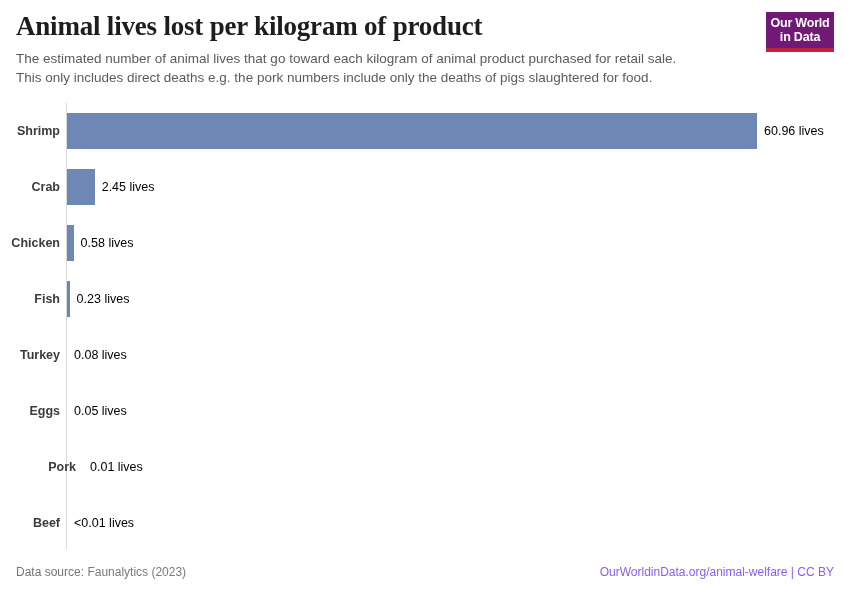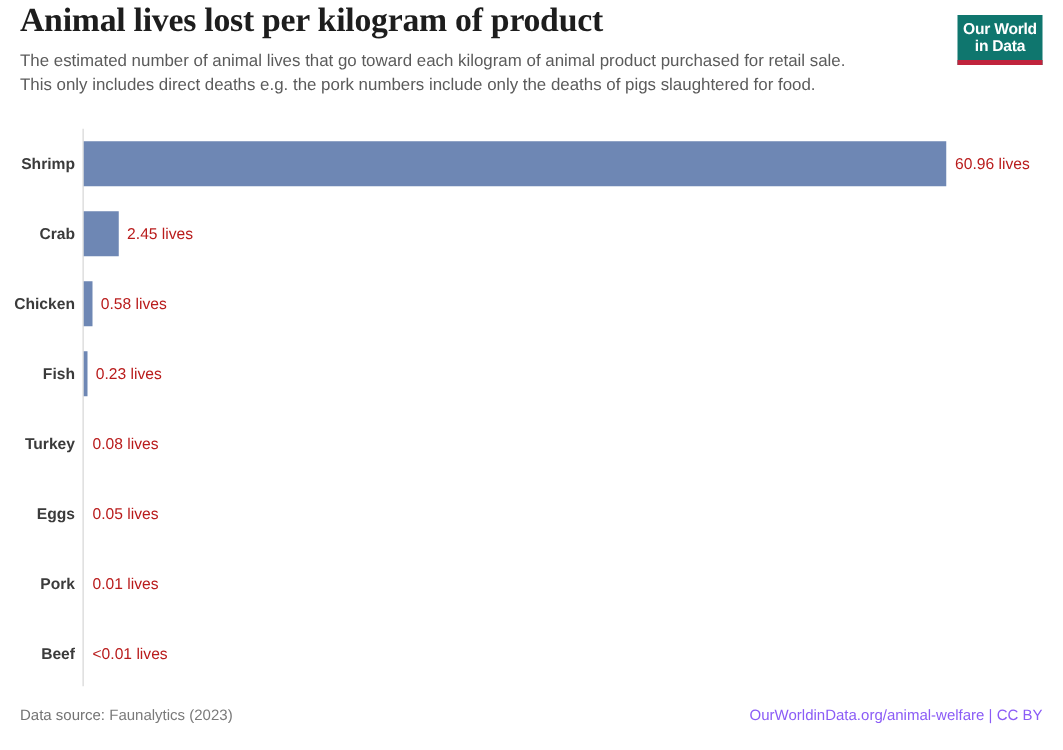--- a/index.html
+++ b/index.html
@@ -19,21 +19,21 @@
     position: relative;
     width: 850px;
     height: 600px;
     box-sizing: border-box;
   }
 
   
   .header {
     position: absolute;
     left: 16px;
-    top: 0;
+    top: 10px;
     width: 818px;
   }
   .title {
     font-family: "Liberation Serif", "DejaVu Serif", serif;
     font-size: 27px;
     font-weight: 700;
     color: #1d1d1d;
     letter-spacing: -0.2px;
     line-height: 32px;
     margin: 0;
@@ -52,21 +52,21 @@
   .subtitle-line {
     display: block;
   }
 
   
   .owid-logo {
     position: absolute;
     right: 16px;
     top: 12px;
     width: 68px;
-    background: #0f766e;
+    background: #701a75;
     border-bottom: 4px solid #c0233c;
     text-align: center;
     padding: 4px 2px 4px 2px;
     box-sizing: border-box;
   }
   .owid-logo .lg-line {
     display: block;
     color: #ffffff;
     font-family: "Liberation Sans", sans-serif;
     font-size: 12.5px;
@@ -129,21 +129,21 @@
   }
   .bar {
     height: 36px;
     background: #6e87b4;
     display: block;
   }
   .val-label {
     font-family: "Liberation Sans", sans-serif;
     font-size: 12.5px;
     font-weight: 400;
-    color: #b91c1c;
+    color: #000000;
     white-space: nowrap;
     margin-left: 7px;
   }
 
   
   .footer {
     position: absolute;
     left: 16px;
     right: 16px;
     bottom: 17px;
@@ -228,21 +228,21 @@
             <span class="val-label">0.08 lives</span>
           </div>
         </div>
         <div class="bar-row" style="top: 280px;">
           <div class="cat-label">Eggs</div>
           <div class="bar-wrap">
             <div class="bar" style="width: 0px; background: rgb(110, 135, 180);"></div>
             <span class="val-label">0.05 lives</span>
           </div>
         </div>
-        <div class="bar-row" style="top: 336px;">
+        <div class="bar-row" style="top: 336px; margin-left: 16px;">
           <div class="cat-label">Pork</div>
           <div class="bar-wrap">
             <div class="bar" style="width: 0px; background: rgb(110, 135, 180);"></div>
             <span class="val-label">0.01 lives</span>
           </div>
         </div>
         <div class="bar-row" style="top: 392px; text-decoration: underline;">
           <div class="cat-label">Beef</div>
           <div class="bar-wrap">
             <div class="bar" style="width: 0px; background: rgb(110, 135, 180);"></div>

